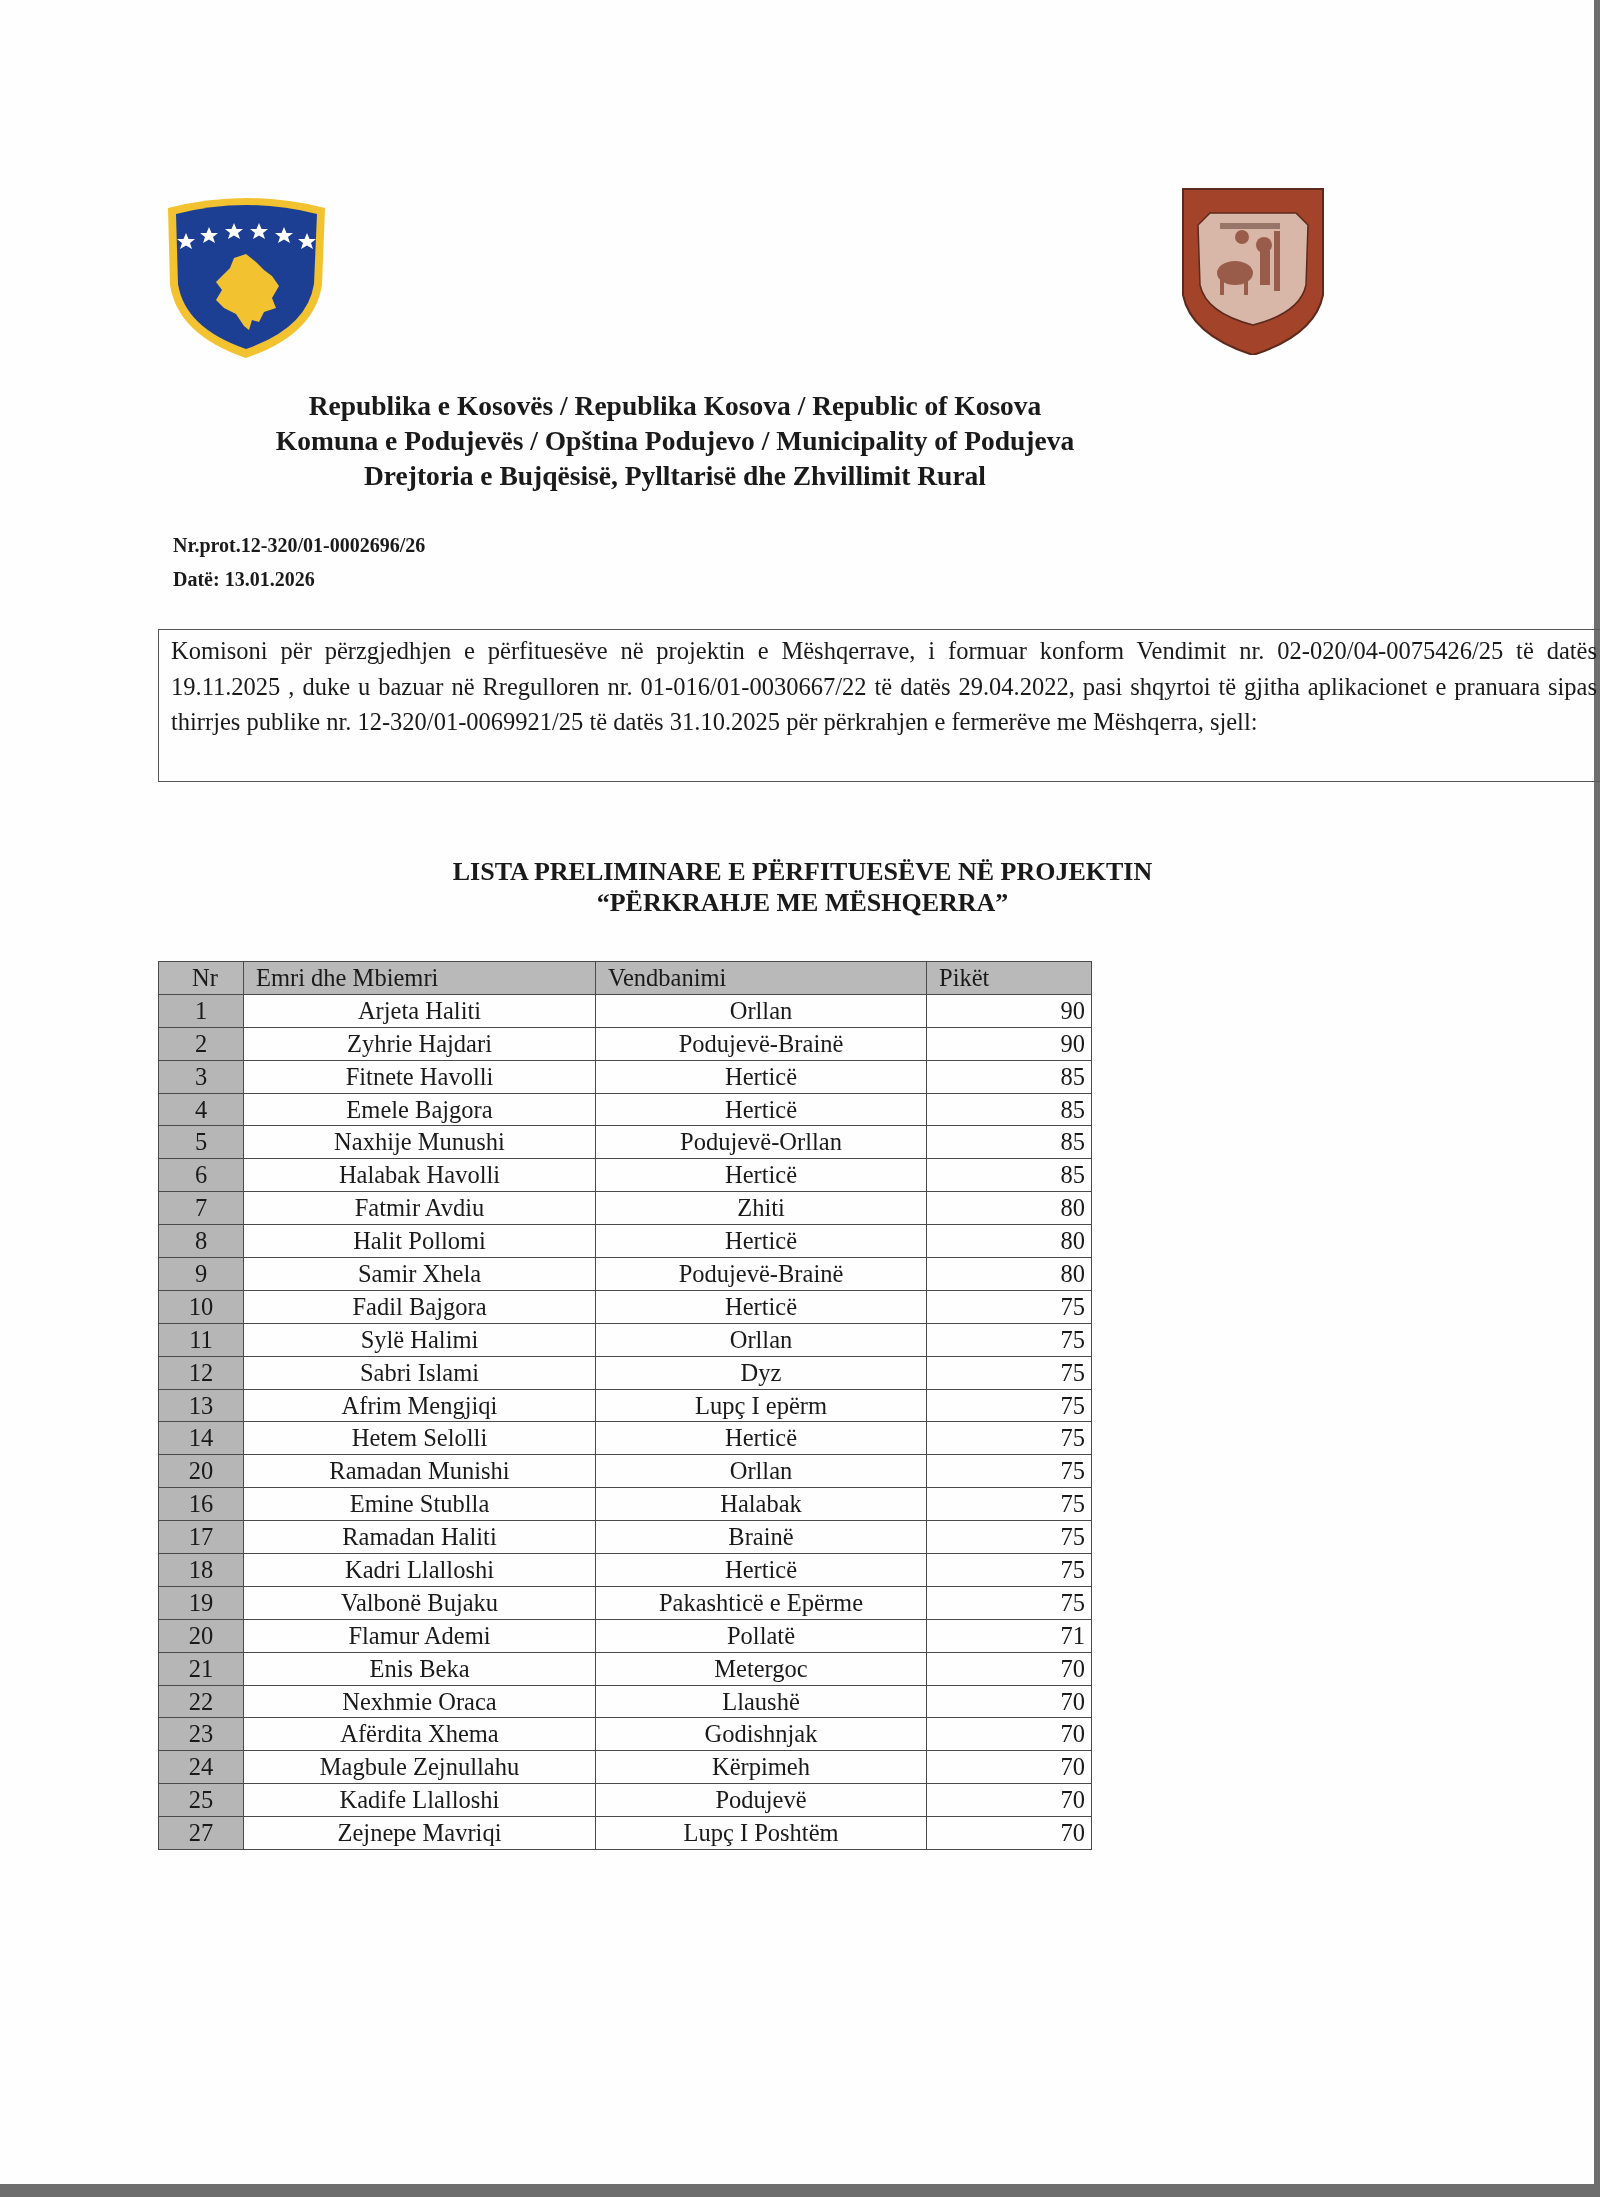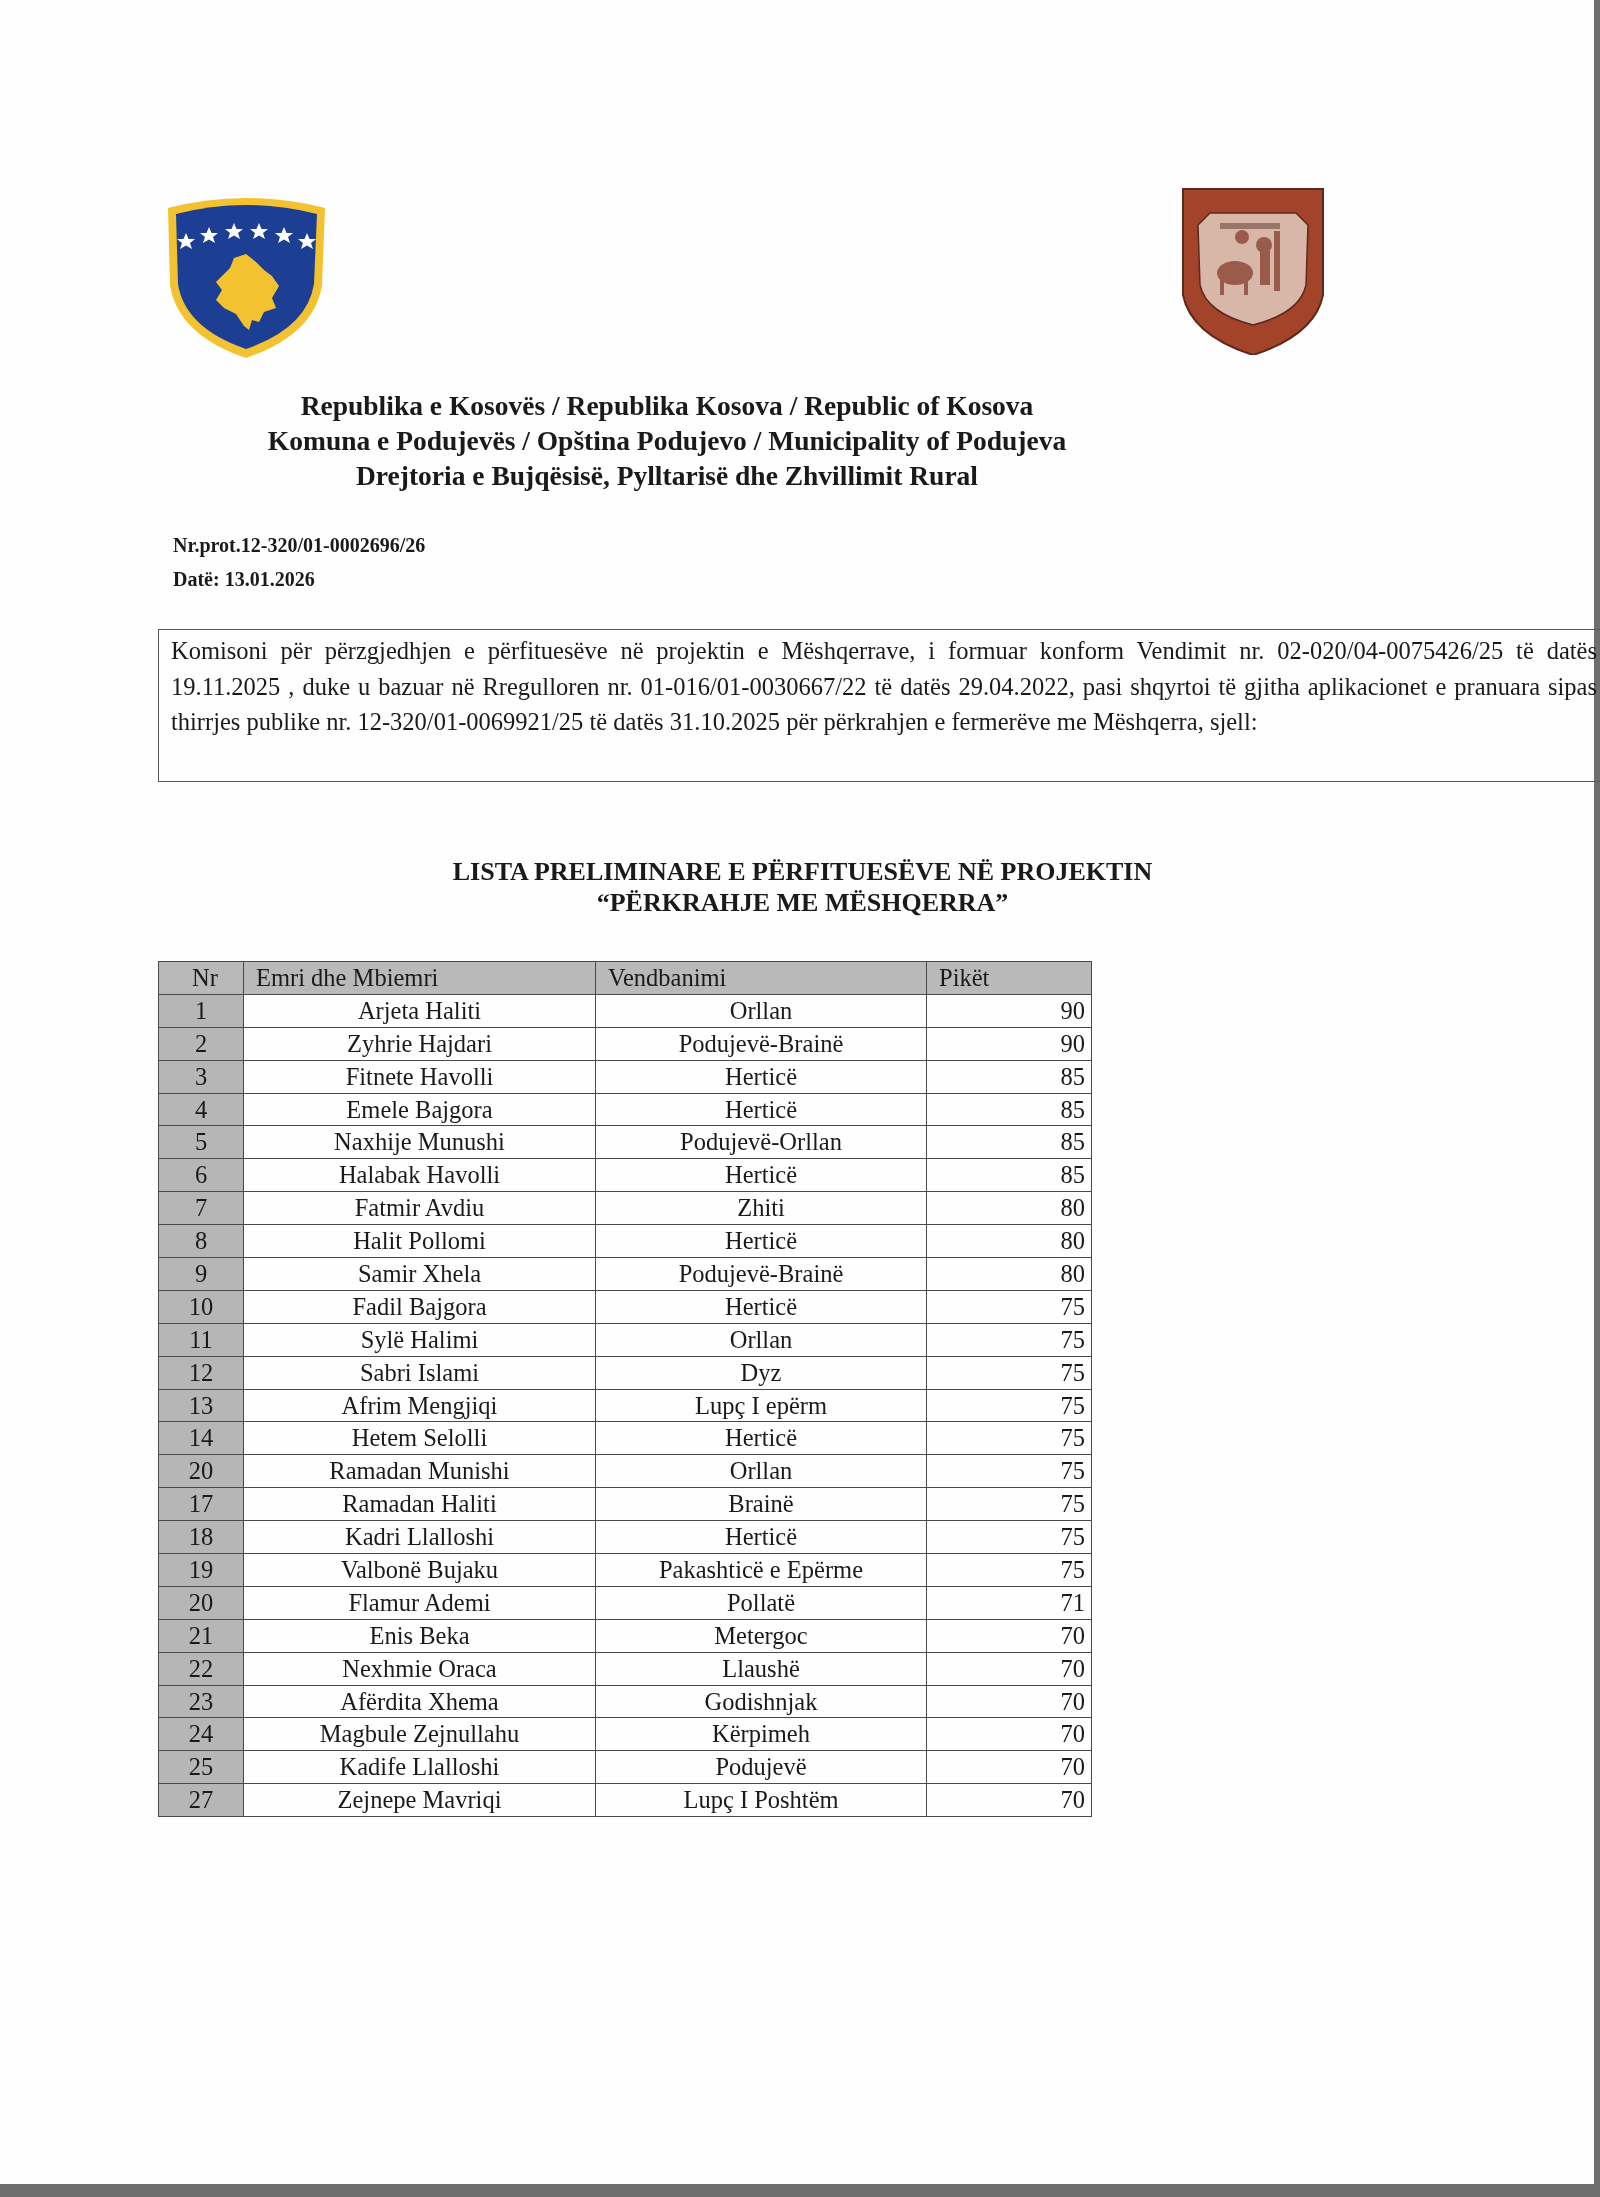--- a/index.html
+++ b/index.html
@@ -10,21 +10,21 @@
   }
   .page {
     position: absolute; left: 0; top: 0; width: 1594px; height: 2184px;
     background: #fefefe;
   }
   .emblem { position: absolute; }
   .emblem-kosovo { left: 164px; top: 190px; width: 165px; height: 170px; }
   .emblem-podujeva { left: 1180px; top: 185px; width: 146px; height: 170px; }
 
   .header-lines {
-    position: absolute; left: 4px; top: 388px; width: 1326px; text-align: center;
+    position: absolute; left: 12px; top: 388px; width: 1326px; text-align: center;
     font-weight: bold; font-size: 27.5px; line-height: 35px;
   }
   .ref {
     position: absolute; left: 173px; top: 528px;
     font-weight: bold; font-size: 20px; line-height: 34px;
   }
   .intro-box {
     position: absolute; left: 158px; top: 629px; width: 1452px; height: 153px;
     box-sizing: border-box; border: 1.5px solid #555;
     padding: 3px 12px 0 12px;
@@ -201,20 +201,26 @@
           <td class="place">Herticë</td>
           <td class="points">75</td>
         </tr>
         <tr>
           <td class="nr">20</td>
           <td class="name">Ramadan Munishi</td>
           <td class="place">Orllan</td>
           <td class="points">75</td>
         </tr>
         <tr>
+          <td class="nr">16</td>
+          <td class="name">Emine Stublla</td>
+          <td class="place">Halabak</td>
+          <td class="points">75</td>
+        </tr>
+        <tr>
           <td class="nr">17</td>
           <td class="name">Ramadan Haliti</td>
           <td class="place">Brainë</td>
           <td class="points">75</td>
         </tr>
         <tr>
           <td class="nr">18</td>
           <td class="name">Kadri Llalloshi</td>
           <td class="place">Herticë</td>
           <td class="points">75</td>

